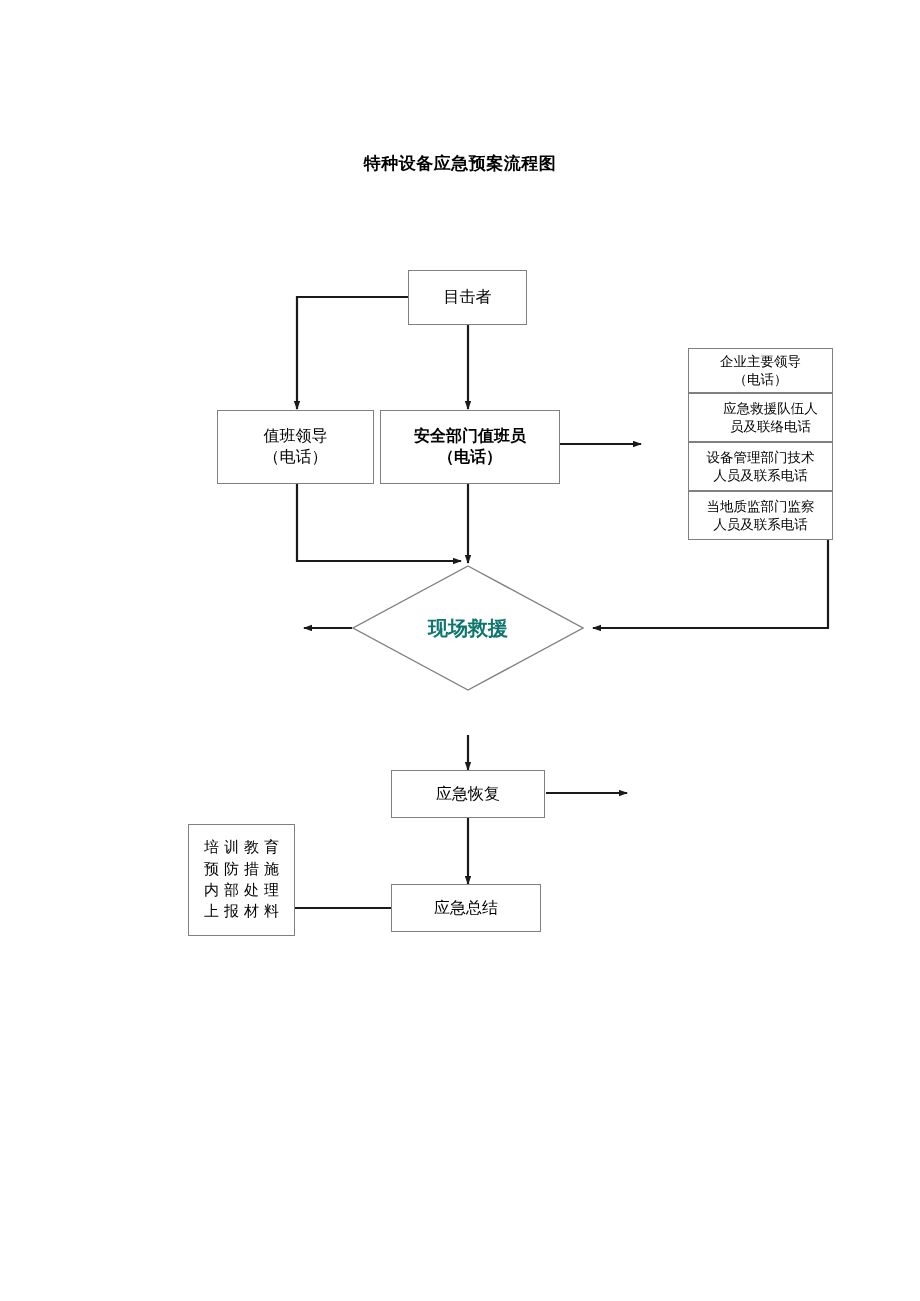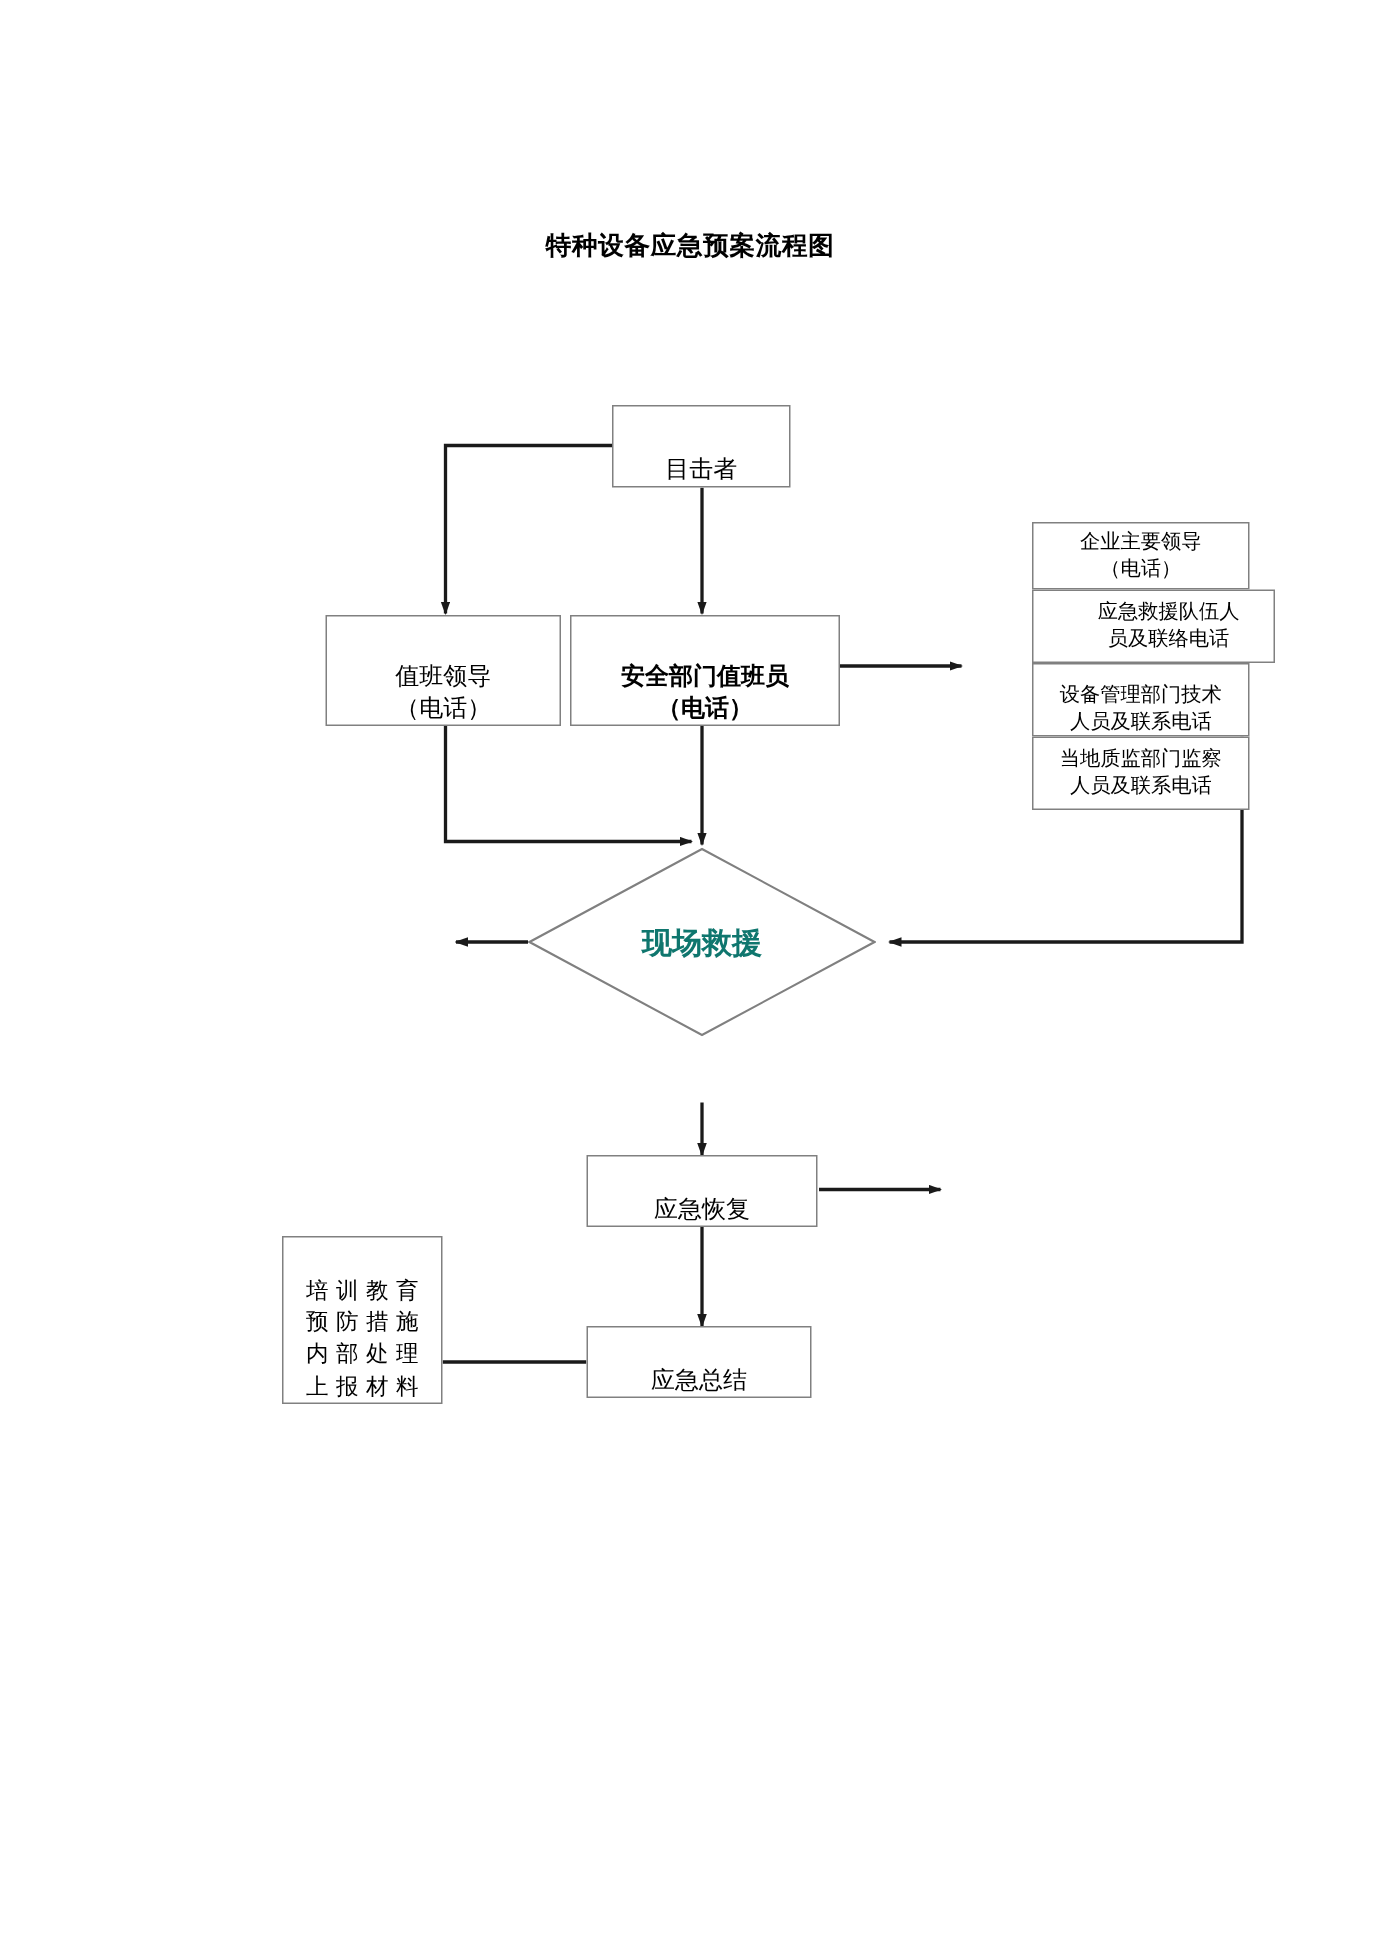--- a/index.html
+++ b/index.html
@@ -28,21 +28,21 @@
     font-weight: bold;
     color: #000000;
     letter-spacing: 0.5px;
   }
   .node {
     position: absolute;
     box-sizing: border-box;
     border: 1px solid #808080;
     background: #ffffff;
     display: flex;
-    align-items: flex-end;
+    align-items: center;
     justify-content: center;
     text-align: center;
     color: #000000;
     font-size: 16px;
     line-height: 1.30;
   }
   .node .lines {
     width: 100%;
     padding: 0 2px;
   }
@@ -176,27 +176,27 @@
       <div>（电话）</div>
     </div>
   </div>
 
   <div class="stack-cell" style="left:644px; top:348px; width:145px; height:45px;">
     <div class="lines">
       <div>企业主要领导</div>
       <div>（电话）</div>
     </div>
   </div>
-  <div class="stack-cell" style="left:644px; top:393px; width:162px; height:49px;padding-left:20px;">
+  <div class="stack-cell" style="left:644px; top:393px; width:145px; height:49px;padding-left:20px;">
     <div class="lines">
       <div>应急救援队伍人</div>
       <div>员及联络电话</div>
     </div>
   </div>
-  <div class="stack-cell" style="left:644px; top:442px; width:145px; height:49px;align-items:flex-end;">
+  <div class="stack-cell" style="left:644px; top:442px; width:145px; height:49px;">
     <div class="lines">
       <div>设备管理部门技术</div>
       <div>人员及联系电话</div>
     </div>
   </div>
   <div class="stack-cell" style="left:644px; top:491px; width:145px; height:49px;">
     <div class="lines">
       <div>当地质监部门监察</div>
       <div>人员及联系电话</div>
     </div>

